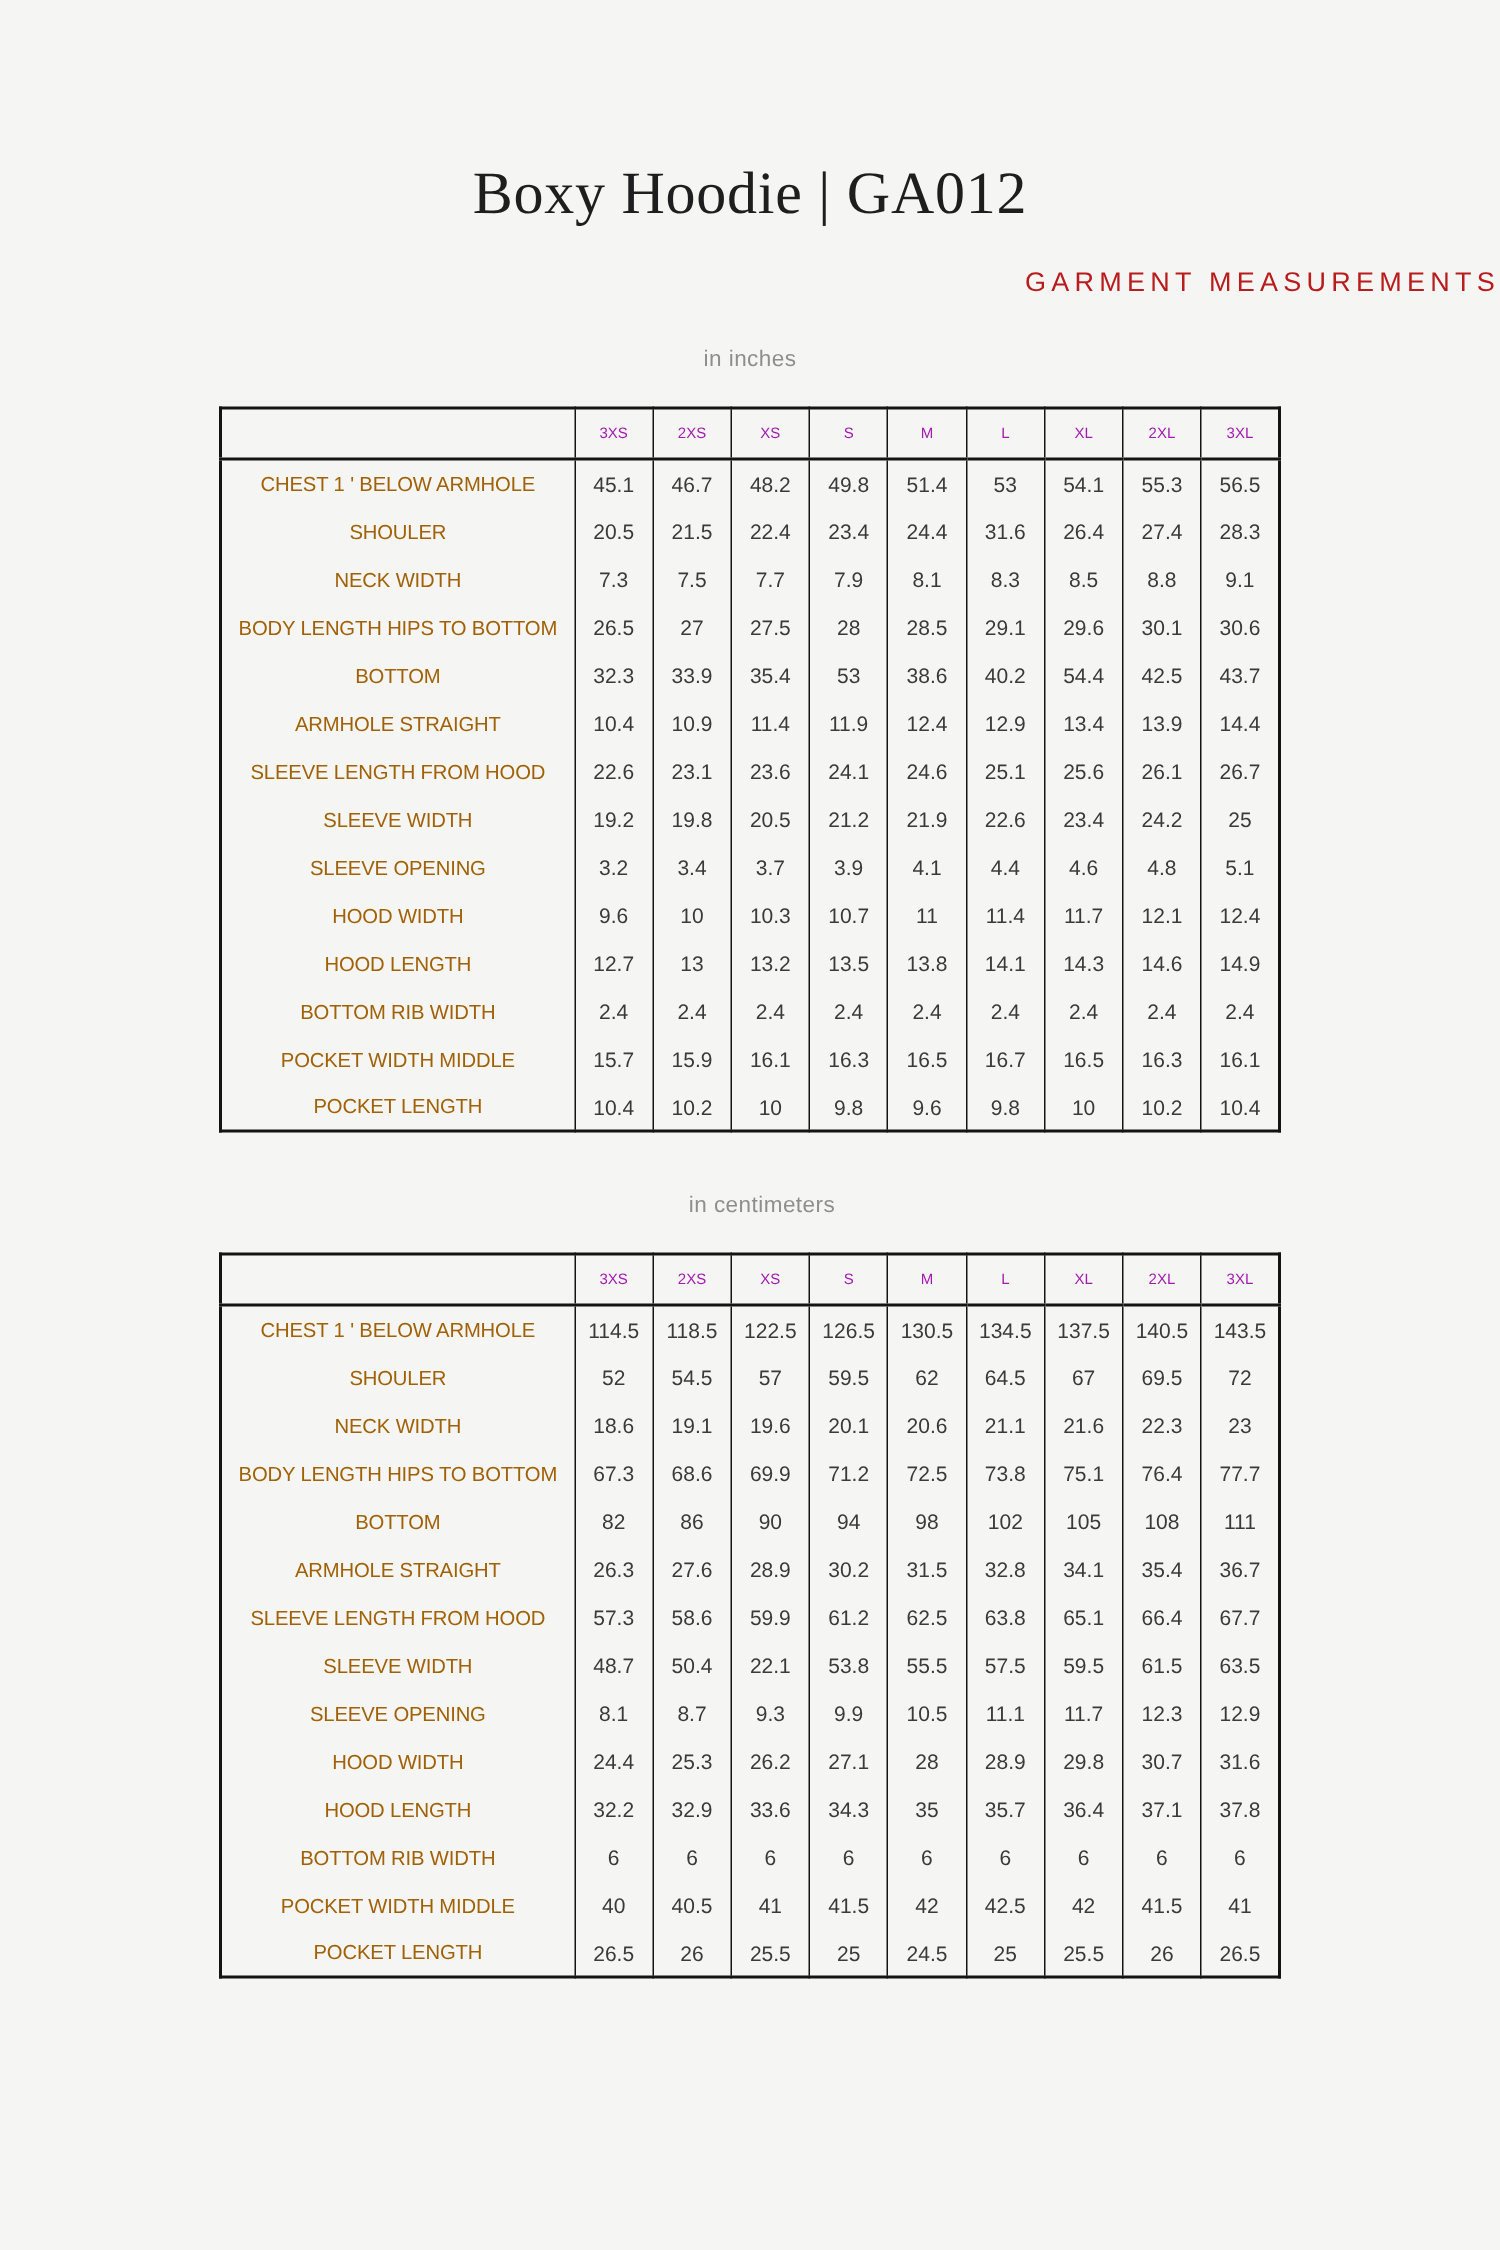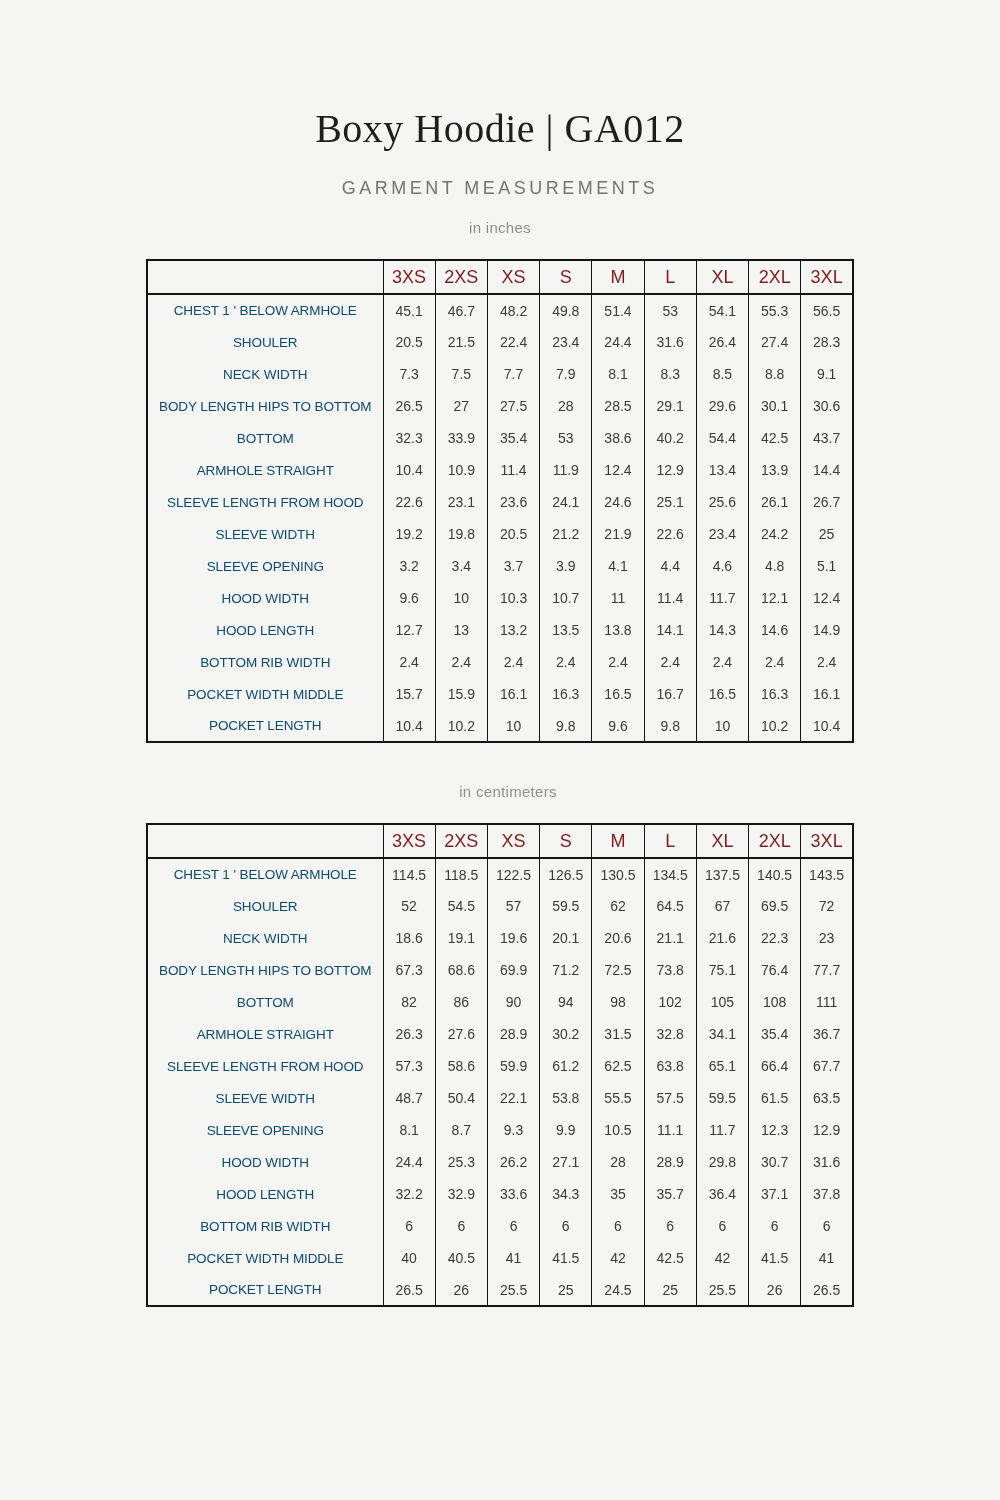--- a/index.html
+++ b/index.html
@@ -24,24 +24,25 @@
     line-height: 44px;
     color: #1e1e1e;
     margin: 0;
     letter-spacing: 0.5px;
   }
   .doc-subtitle {
     margin-top: 26px;
     font-size: 18px;
     line-height: 22px;
     letter-spacing: 3.5px;
-    color: #737373;
+    color: #b91c1c;
+    text-align: right;
   }
   .unit-label {
-    margin-top: 20px;
+    margin-top: 32px;
     text-align: center;
     font-size: 15px;
     line-height: 18px;
     color: #8e8e8e;
     letter-spacing: 0.3px;
   }
   .unit-label.second { margin-top: 40px; margin-left: 16px; }
   table.size-chart {
     border-collapse: collapse;
     table-layout: fixed;
@@ -57,28 +58,28 @@
     text-align: center;
     vertical-align: middle;
     padding: 0;
     font-weight: normal;
     white-space: nowrap;
     overflow: hidden;
   }
   table.size-chart thead th {
     height: 34px;
     border-bottom: 2.5px solid #141414;
-    font-size: 18px;
-    color: #7f1d1d;
+    font-size: 10px;
+    color: #a21caf;
   }
   table.size-chart tbody td { height: 32px; font-size: 14px; color: #3a3a3a; }
   table.size-chart tbody td.row-label {
     font-size: 13.5px;
     letter-spacing: -0.1px;
-    color: #0c4a6e;
+    color: #a16207;
     border-left: none;
   }
 </style>
 </head>
 <body>
 
 <div class="page">
   <div class="doc-header">
     <h1 class="doc-title">Boxy Hoodie | GA012</h1>
     <div class="doc-subtitle">GARMENT MEASUREMENTS</div>

